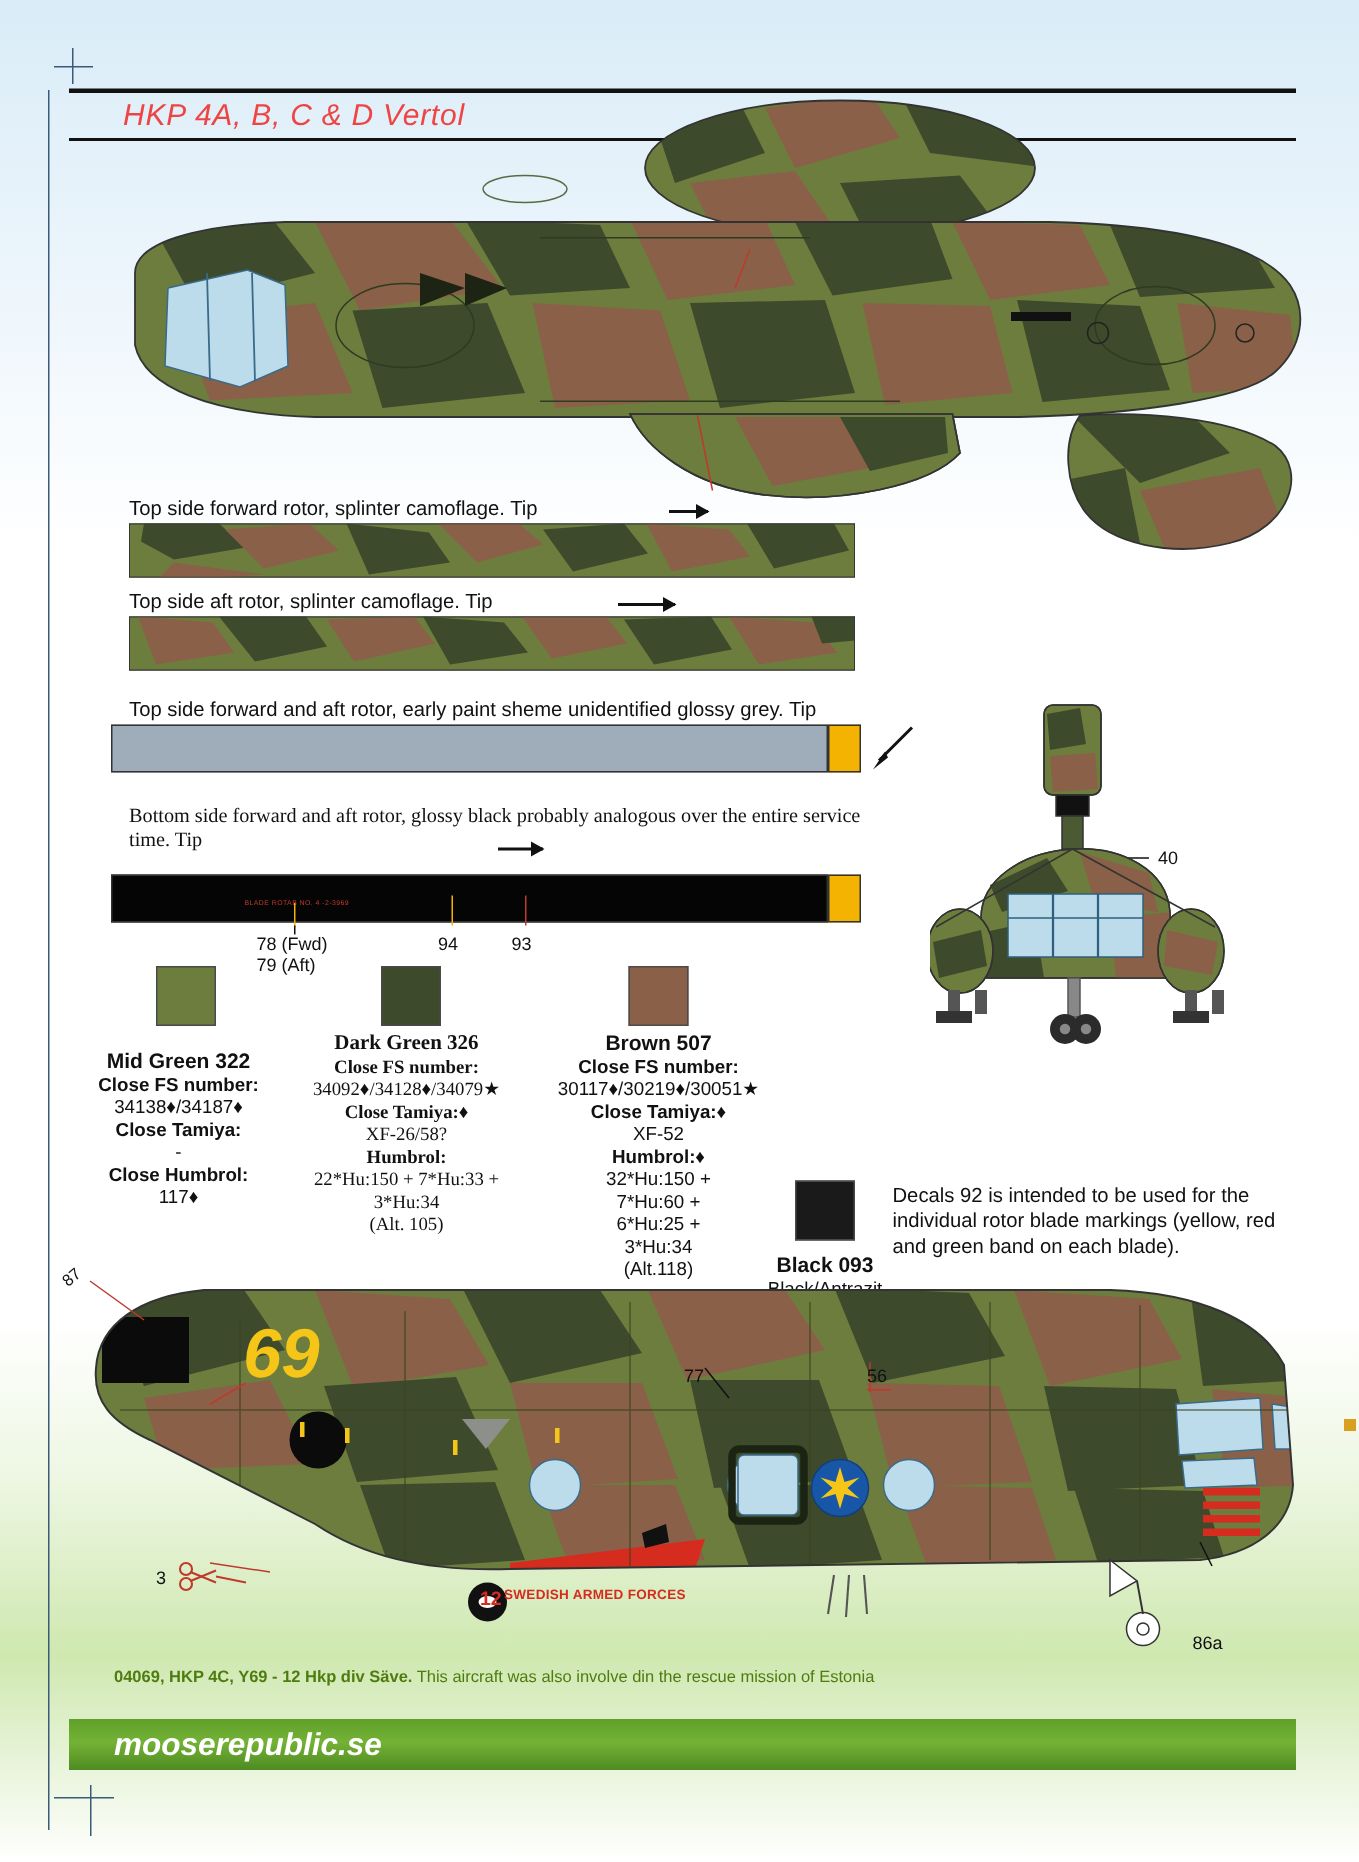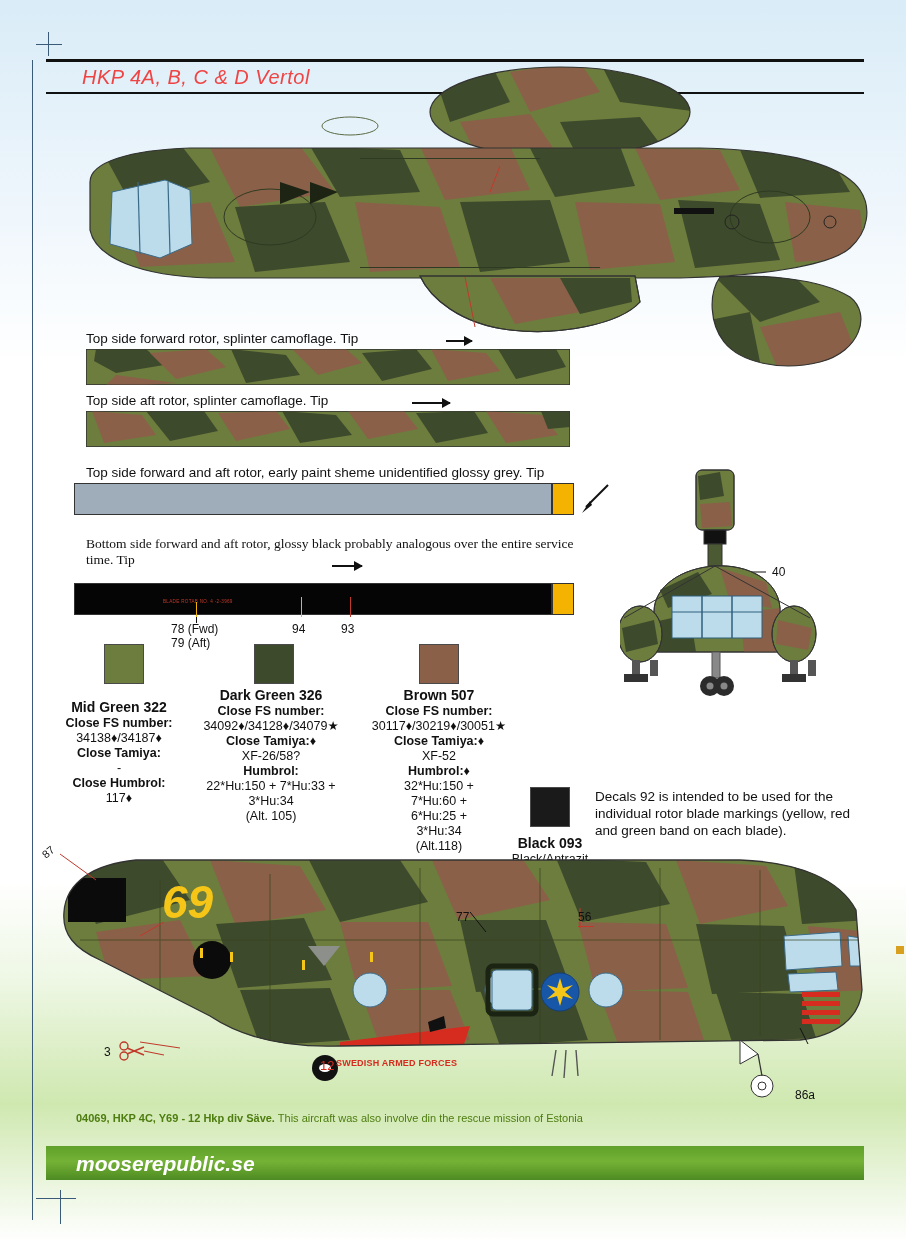--- a/index.html
+++ b/index.html
@@ -242,21 +242,21 @@
   <div class="paintblock" style="left:34px;top:688px;margin-top:12px;">
     <div class="name">Mid Green 322</div>
     <div class="ln b">Close FS number:</div>
     <div class="ln">34138♦/34187♦</div>
     <div class="ln b">Close Tamiya:</div>
     <div class="ln">-</div>
     <div class="ln b">Close Humbrol:</div>
     <div class="ln">117♦</div>
   </div>
 
-  <div class="paintblock" style="left:186px;top:688px;">
+  <div class="paintblock" style="left:186px;top:688px;font-family:Liberation Serif, serif;">
     <div class="name">Dark  Green 326</div>
     <div class="ln b">Close FS number:</div>
     <div class="ln">34092♦/34128♦/34079★</div>
     <div class="ln b">Close Tamiya:♦</div>
     <div class="ln">XF-26/58?</div>
     <div class="ln b">Humbrol:</div>
     <div class="ln">22*Hu:150 + 7*Hu:33 +</div>
     <div class="ln">3*Hu:34</div>
     <div class="ln">(Alt. 105)</div>
   </div>
@@ -448,21 +448,21 @@
   <div class="svgwrap" style="left:118px;top:1041px;width:46px;height:20px;">
     <svg width="46" height="20" viewBox="0 0 46 20">
       <circle cx="6" cy="5" r="4" fill="none" stroke="#c0392b" stroke-width="1.4"></circle>
       <circle cx="6" cy="15" r="4" fill="none" stroke="#c0392b" stroke-width="1.4"></circle>
       <line x1="9" y1="7" x2="26" y2="14" stroke="#c0392b" stroke-width="1.4"></line>
       <line x1="9" y1="13" x2="26" y2="6" stroke="#c0392b" stroke-width="1.4"></line>
       <line x1="26" y1="10" x2="46" y2="14" stroke="#c0392b" stroke-width="1.2"></line>
     </svg>
   </div>
   <div class="callout" style="left:795px;top:1088px;">86a</div>
-  <div class="callout" style="left:320px;top:1058px;font-weight:400;color:#d62b1f;font-size:13px;">12</div>
+  <div class="callout" style="left:320px;top:1058px;font-weight:700;color:#d62b1f;font-size:13px;">12</div>
   <div class="callout" style="left:336px;top:1058px;font-weight:700;color:#d62b1f;font-size:9px;letter-spacing:.2px;">SWEDISH ARMED FORCES</div>
 
   <div class="footer-text">
     <span class="b">04069, HKP 4C, Y69 - 12 Hkp div Säve.</span><span> This aircraft was also involve din the rescue mission of Estonia</span>
   </div>
   <div class="footer-bar"></div>
   <div class="footer-url">mooserepublic.se</div>
 
 </div>
 

